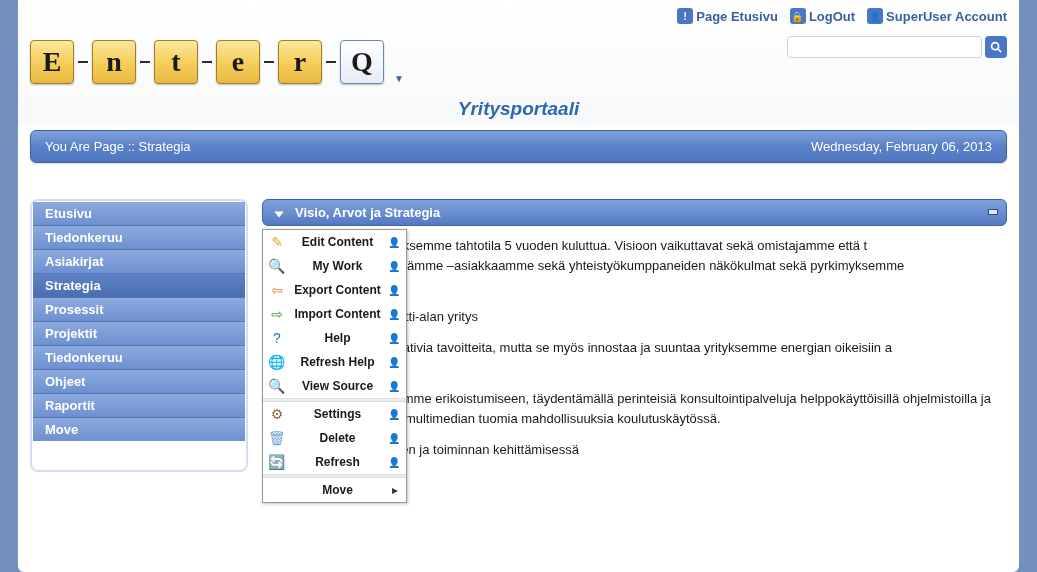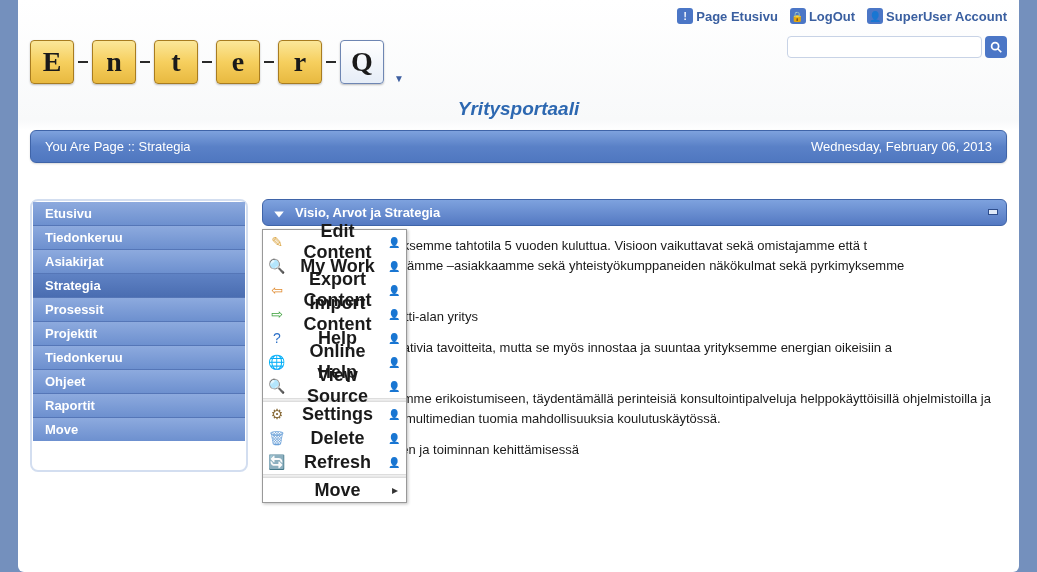--- a/index.html
+++ b/index.html
@@ -31,21 +31,21 @@
 .modhead{background:linear-gradient(to bottom,#7ea2de 0,#5479c2 100%);color:#fff;border-radius:6px;padding:5px 10px;display:flex;align-items:flex-end;gap:10px;font-weight:bold;border:1px solid #3f64a8;position:relative}
 .modhead .dd{width:12px;height:12px;display:inline-block}
 .modhead .min{position:absolute;right:8px;top:9px;width:10px;height:6px;background:#dfe9f8;border:1px solid #2e4d8c;font-size:0}
 .bodyText{padding:10px 2px 0;color:#1a1a1a;line-height:1.5}
 .bodyText p{margin-bottom:12px}
 .bodyText b{font-weight:bold}
 .inithide{color:#1a1a1a}
 .ctxmenu{position:absolute;left:0;top:30px;width:145px;background:#fff;border:1px solid #999;box-shadow:1px 1px 3px rgba(0,0,0,.25);z-index:10}
 .ctxmenu .row{display:flex;align-items:center;height:24px;cursor:pointer}
 .ctxmenu .iconcell{width:28px;display:flex;justify-content:center;align-items:center;font-size:14px}
-.ctxmenu .lbl{flex:1;text-align:center;font-size:18px;font-weight:bold;color:#1a1a1a}
+.ctxmenu .lbl{flex:1;text-align:center;font-size:12px;font-weight:bold;color:#1a1a1a}
 .ctxmenu .expand{width:22px;font-size:12px;text-align:center;color:#333}
 .sep{height:4px;background:linear-gradient(to bottom,#f2f2f2,#e6e6e6);border-top:1px solid #ddd;border-bottom:1px solid #ddd}
 .svg{width:14px;height:14px}
 </style>
 </head>
 <body>
 
 <div class="page">
   <div class="topbar">
     <div class="toplinks">
@@ -143,21 +143,21 @@
             <div class="lbl">Import Content</div>
             <div class="expand" style="font-size: 10px;">👤</div>
           </div>
           <div class="row">
             <div class="iconcell" style="color: rgb(46, 114, 201);">?</div>
             <div class="lbl">Help</div>
             <div class="expand" style="font-size: 10px;">👤</div>
           </div>
           <div class="row">
             <div class="iconcell" style="color: rgb(46, 114, 201);">🌐</div>
-            <div class="lbl">Online Help</div>
+            <div class="lbl">Refresh Help</div>
             <div class="expand" style="font-size: 10px;">👤</div>
           </div>
           <div class="row">
             <div class="iconcell" style="color: rgb(61, 111, 181);">🔍</div>
             <div class="lbl">View Source</div>
             <div class="expand" style="font-size: 10px;">👤</div>
           </div>
           <div class="sep"></div>
           <div class="row">
             <div class="iconcell" style="color: rgb(138, 109, 59);">⚙</div>

